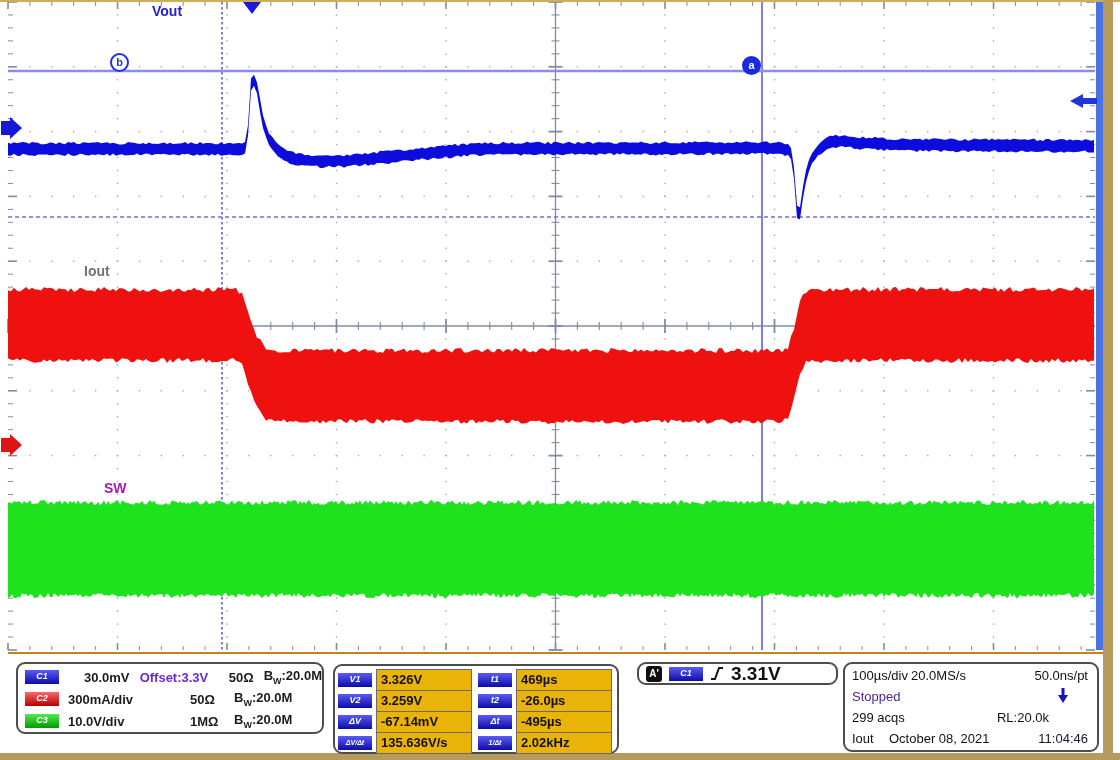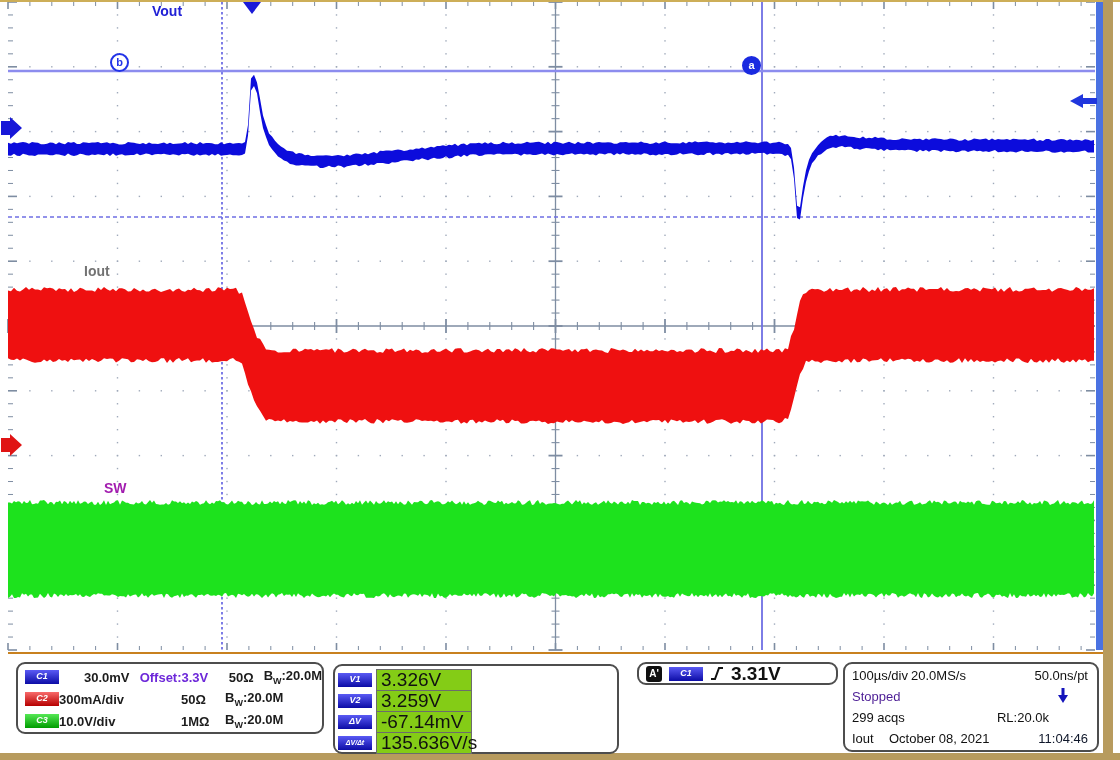--- a/index.html
+++ b/index.html
@@ -27,31 +27,31 @@
   .pill{display:inline-block;width:34px;min-width:34px;height:14px;border-radius:0;color:#fff;
         font-style:italic;font-weight:bold;font-size:9px;text-align:center;line-height:13px}
   .pill.blue{background:linear-gradient(#5a5af4,#0c0ca6)}
   .pill.red{background:linear-gradient(#f86a6a,#b60000)}
   .pill.green{background:linear-gradient(#55e855,#009c00)}
   .pill.small{font-size:7px}
   .ch-row{display:flex;align-items:center;height:22px;padding-left:7px;
           font-size:13px;font-weight:bold;color:#1c1c1c}
   .ch-scale1{width:70px;margin-left:25px}
   .ch-offset{width:112px;color:#6d28d9}
-  .ch-scale23{width:122px;}
+  .ch-scale23{width:122px;margin-left:9px}
   .ch-imp{width:44px}
   .bw sub{font-size:9px}
   .mtable{position:absolute;top:3px}
   #mt1{left:3px}
   #mt2{left:143px}
   .mrow{display:flex;align-items:center;height:22px}
   .mrow + .mrow{margin-top:-1px}
   .mrow .pill{margin-right:4px}
-  .mcell{width:96px;height:22px;box-sizing:border-box;border:1px solid #6c6c6c;background:#84cc16;
-         font-size:19px;font-weight:normal;line-height:20px;padding-left:4px;color:#111}
+  .mcell{width:96px;height:22px;box-sizing:border-box;border:1px solid #6c6c6c;background:#eab308;
+         font-size:13px;font-weight:bold;line-height:20px;padding-left:4px;color:#111}
   .abadge{width:16px;min-width:16px;height:16px;background:#101010;color:#fff;border-radius:3px;
           font-size:10px;font-weight:bold;text-align:center;line-height:16px}
   #trig-level{font-size:19px;font-weight:bold;color:#111}
   .tb{position:absolute;font-size:13px;font-weight:normal;color:#111;white-space:nowrap}
   #tb-status{color:#4c1d95}
   #tb-time{color:#0f172a}
 </style>
 </head>
 <body>
 
@@ -1207,20 +1207,38 @@
     </div>
     <div class="mrow">
       <span class="pill blue">ΔV</span>
       <span class="mcell">-67.14mV</span>
     </div>
     <div class="mrow">
       <span class="pill blue small">ΔV/Δt</span>
       <span class="mcell">135.636V/s</span>
     </div>
   </div>
+  <div class="mtable" id="mt2">
+    <div class="mrow">
+      <span class="pill blue">t1</span>
+      <span class="mcell">469µs</span>
+    </div>
+    <div class="mrow">
+      <span class="pill blue">t2</span>
+      <span class="mcell">-26.0µs</span>
+    </div>
+    <div class="mrow">
+      <span class="pill blue">Δt</span>
+      <span class="mcell">-495µs</span>
+    </div>
+    <div class="mrow">
+      <span class="pill blue small">1/Δt</span>
+      <span class="mcell">2.02kHz</span>
+    </div>
+  </div>
 </div>
 
 <div class="box" id="trig-box">
   <span class="abadge">A'</span>
   <span class="pill blue">C1</span>
   <svg width="14" height="15">
     <path d="M1,13 H5 L9,2 H13" stroke="#111" stroke-width="2" fill="none"></path>
   </svg>
   <span id="trig-level">3.31V</span>
 </div>

